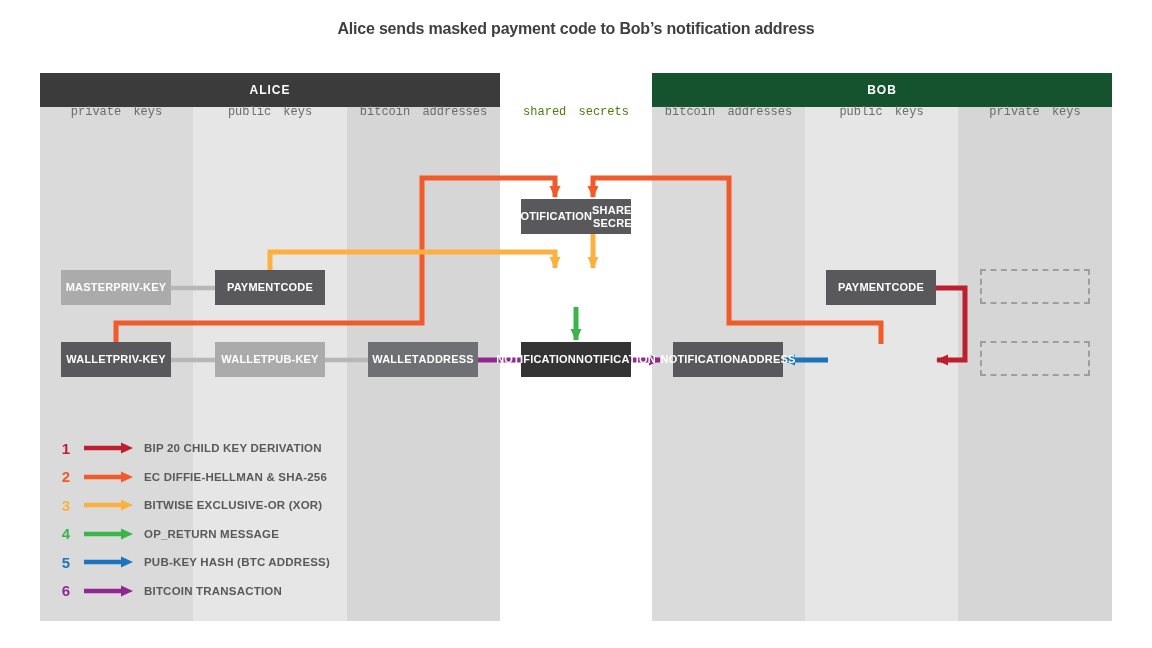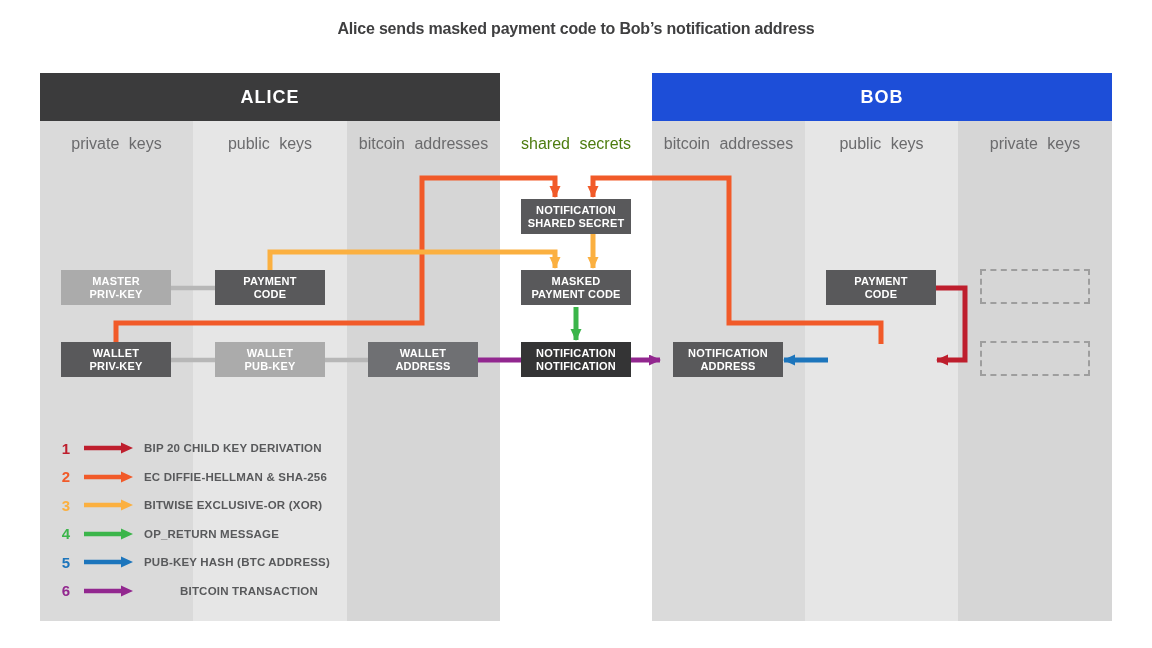--- a/index.html
+++ b/index.html
@@ -1,46 +1,46 @@
 <!DOCTYPE html>
 <html><head>
 <meta charset="utf-8">
 <style>
   html,body{margin:0;padding:0;background:#ffffff;}
   .canvas{position:relative;width:1152px;height:648px;background:#ffffff;overflow:hidden;
           font-family:"Liberation Sans",sans-serif;}
   .title{position:absolute;left:0;top:20px;width:1152px;text-align:center;
          font-size:16px;font-weight:bold;letter-spacing:-0.2px;z-index:3;}
-  .hdr{position:absolute;top:73px;width:460px;height:48px;display:flex;align-items:center;
-       justify-content:center;color:#fff;font-size:18px;font-weight:bold;letter-spacing:1px;z-index:2;}
+  .hdr{position:absolute;top:73px;width:460px;height:34px;display:flex;align-items:center;
+       justify-content:center;color:#fff;font-size:12px;font-weight:bold;letter-spacing:1px;z-index:2;}
   .hdr.alice{left:40px;}
   .hdr.bob{left:652px;}
   .col{position:absolute;top:107px;height:514px;z-index:1;}
-  .col-label{position:absolute;top:135px;height:18px;display:flex;align-items:center;
-             justify-content:center;font-size:16px;word-spacing:5px;z-index:2;}
+  .col-label{position:absolute;top:103px;height:18px;display:flex;align-items:center;
+             justify-content:center;font-size:12px;word-spacing:5px;z-index:2;font-family:Liberation Mono, monospace;}
   .overlay{position:absolute;left:0;top:0;z-index:2;pointer-events:none;}
-  .box{position:absolute;width:110px;height:35px;display:flex;flex-direction:column;
+  .box{position:absolute;width:110px;height:35px;display:flex;flex-direction:row;
        justify-content:center;align-items:center;color:#fff;font-size:11px;font-weight:bold;
        line-height:12.5px;letter-spacing:0.2px;text-align:center;z-index:3;}
   .dashed{position:absolute;width:106px;height:31px;border:2px dashed #9e9e9e;z-index:3;}
   .legend{position:absolute;left:56px;top:438px;z-index:3;}
   .legend-row{display:flex;align-items:center;height:20px;margin-bottom:8.6px;}
   .legend-num{width:20px;text-align:center;font-size:15px;font-weight:bold;}
   .legend-arrow{margin:0 8px 0 6px;}
   .legend-label{font-size:11.5px;font-weight:bold;letter-spacing:0.2px;white-space:nowrap;}
 </style>
 </head>
 <body>
 
 <div class="canvas">
 
   <div class="title" style="color: rgb(63, 63, 64);">Alice sends masked payment code to Bob’s notification address</div>
 
   <div class="hdr alice" style="background-color: rgb(59, 59, 60);">ALICE</div>
-  <div class="hdr bob" style="background-color: #1d4ed8;">BOB</div>
+  <div class="hdr bob" style="background-color: #14532d;">BOB</div>
 
   <div class="col" style="left: 40px; width: 153px; background-color: rgb(218, 218, 218);"></div>
   <div class="col" style="left: 193px; width: 154px; background-color: rgb(230, 230, 230);"></div>
   <div class="col" style="left: 347px; width: 153px; background-color: rgb(214, 214, 214);"></div>
   <div class="col" style="left: 652px; width: 153px; background-color: rgb(218, 218, 218);"></div>
   <div class="col" style="left: 805px; width: 153px; background-color: rgb(230, 230, 230);"></div>
   <div class="col" style="left: 958px; width: 154px; background-color: rgb(214, 214, 214);"></div>
 
   <div class="col-label" style="left: 40px; width: 153px; color: rgb(107, 107, 109);">private keys</div>
   <div class="col-label" style="left: 193px; width: 154px; color: rgb(107, 107, 109);">public keys</div>
@@ -109,24 +109,20 @@
     <span>PUB-KEY</span>
   </div>
   <div class="box" style="left: 368px; top: 342px; background-color: rgb(111, 112, 115);">
     <span>WALLET</span>
     <span>ADDRESS</span>
   </div>
   <div class="box" style="left: 521px; top: 199px; background-color: rgb(89, 89, 91);">
     <span>NOTIFICATION</span>
     <span>SHARED SECRET</span>
   </div>
-  <div class="box" style="left: 521px; top: 270px; background-color: rgb(89, 89, 91);">
-    <span>MASKED</span>
-    <span>PAYMENT CODE</span>
-  </div>
   <div class="box" style="left: 521px; top: 342px; background-color: rgb(52, 52, 53);">
     <span>NOTIFICATION</span>
     <span>NOTIFICATION</span>
   </div>
   <div class="box" style="left: 673px; top: 342px; background-color: rgb(89, 89, 91);">
     <span>NOTIFICATION</span>
     <span>ADDRESS</span>
   </div>
   <div class="box" style="left: 826px; top: 270px; background-color: rgb(89, 89, 91);">
     <span>PAYMENT</span>
@@ -176,17 +172,17 @@
         <polygon points="39,0.5 51,6 39,11.5" fill="#1c75bc"></polygon>
       </svg>
       <span class="legend-label" style="color: rgb(88, 89, 91);">PUB-KEY HASH (BTC ADDRESS)</span>
     </div>
     <div class="legend-row">
       <span class="legend-num" style="color: rgb(146, 39, 143);">6</span>
       <svg class="legend-arrow" width="54" height="12" viewBox="0 0 54 12">
         <line x1="2" y1="6" x2="39" y2="6" stroke-width="4.5" stroke="#92278f"></line>
         <polygon points="39,0.5 51,6 39,11.5" fill="#92278f"></polygon>
       </svg>
-      <span class="legend-label" style="color: rgb(88, 89, 91); margin-left: 36px;">BITCOIN TRANSACTION</span>
+      <span class="legend-label" style="color: rgb(88, 89, 91);">BITCOIN TRANSACTION</span>
     </div>
   </div>
 
 </div>
 
 </body></html>

